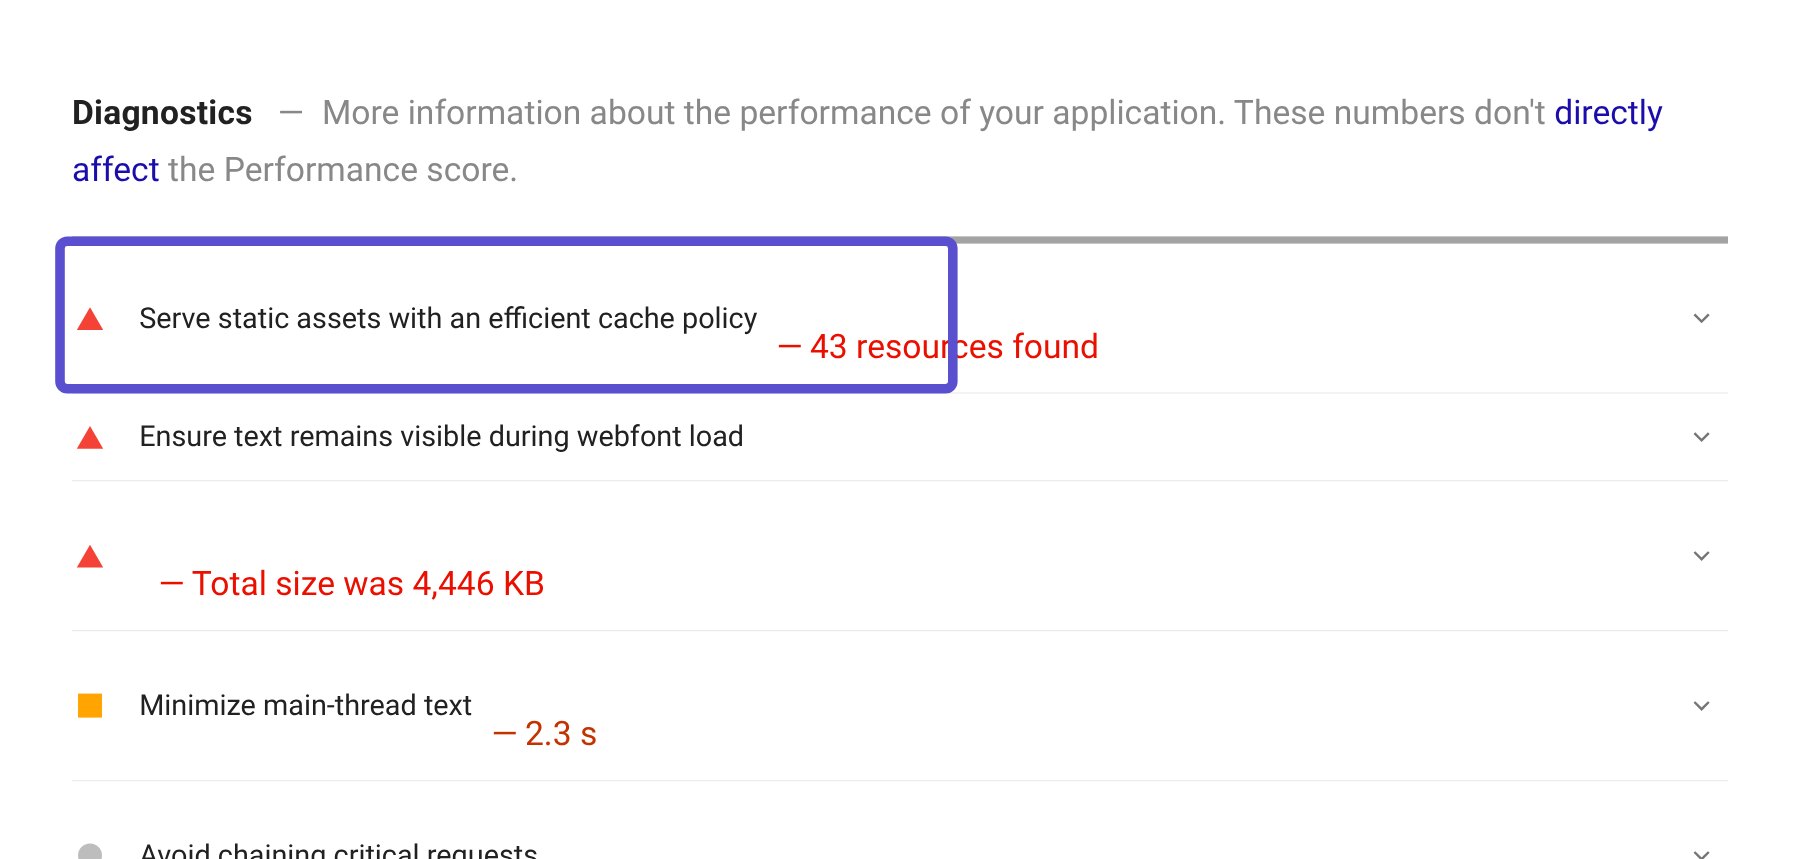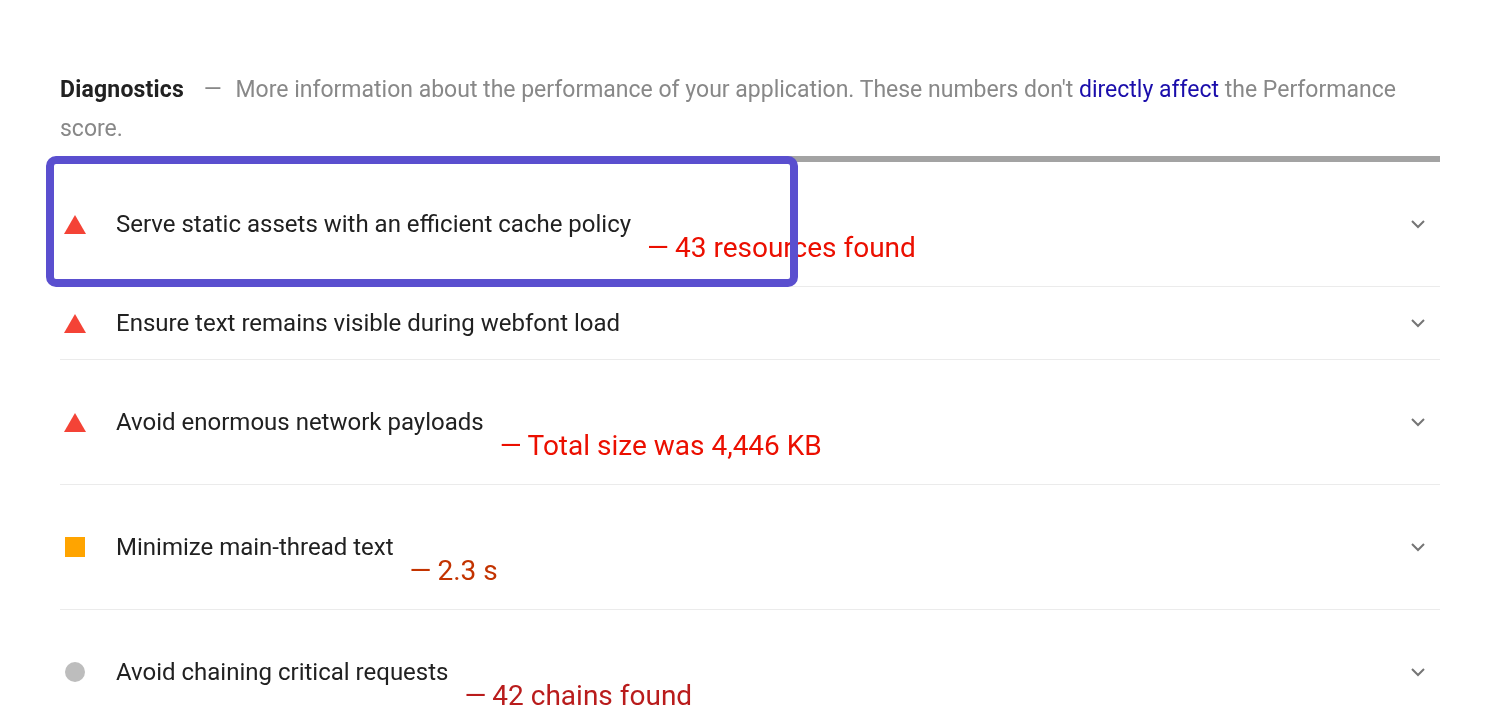--- a/index.html
+++ b/index.html
@@ -12,24 +12,24 @@
       background: #fff;
       width: 1500px;
       height: 716px;
       padding-top: 70px;
     }
     .container {
       width: 1380px;
       margin: 0 auto;
     }
     .header {
-      font-size: 23px;
+      font-size: 28px;
       line-height: 1.7;
       color: #888;
-      margin-bottom: 8px;
+      margin-bottom: 32px;
     }
     .header-title {
       font-weight: 700;
       color: #212121;
       letter-spacing: 0.2px;
     }
     .header-dash {
       color: #888;
       margin: 0 8px 0 14px;
     }
@@ -144,21 +144,20 @@
         </span>
         <span class="audit-title">Ensure text remains visible during webfont load</span>
         <span class="chevron"><svg viewBox="0 0 24 24">
             <polyline points="6 9 12 15 18 9"></polyline>
           </svg></span>
       </div>
       <div class="audit-row">
         <span class="status-icon">
           <span class="triangle"></span>
         </span>
-        <span class="audit-title">Avoid enormous network payloads</span>
         <span class="audit-detail red-detail"><span class="detail-dash">—</span><span>Total size was 4,446 KB</span></span>
         <span class="chevron"><svg viewBox="0 0 24 24">
             <polyline points="6 9 12 15 18 9"></polyline>
           </svg></span>
       </div>
       <div class="audit-row">
         <span class="status-icon">
           <span class="square"></span>
         </span>
         <span class="audit-title">Minimize main-thread text</span>

